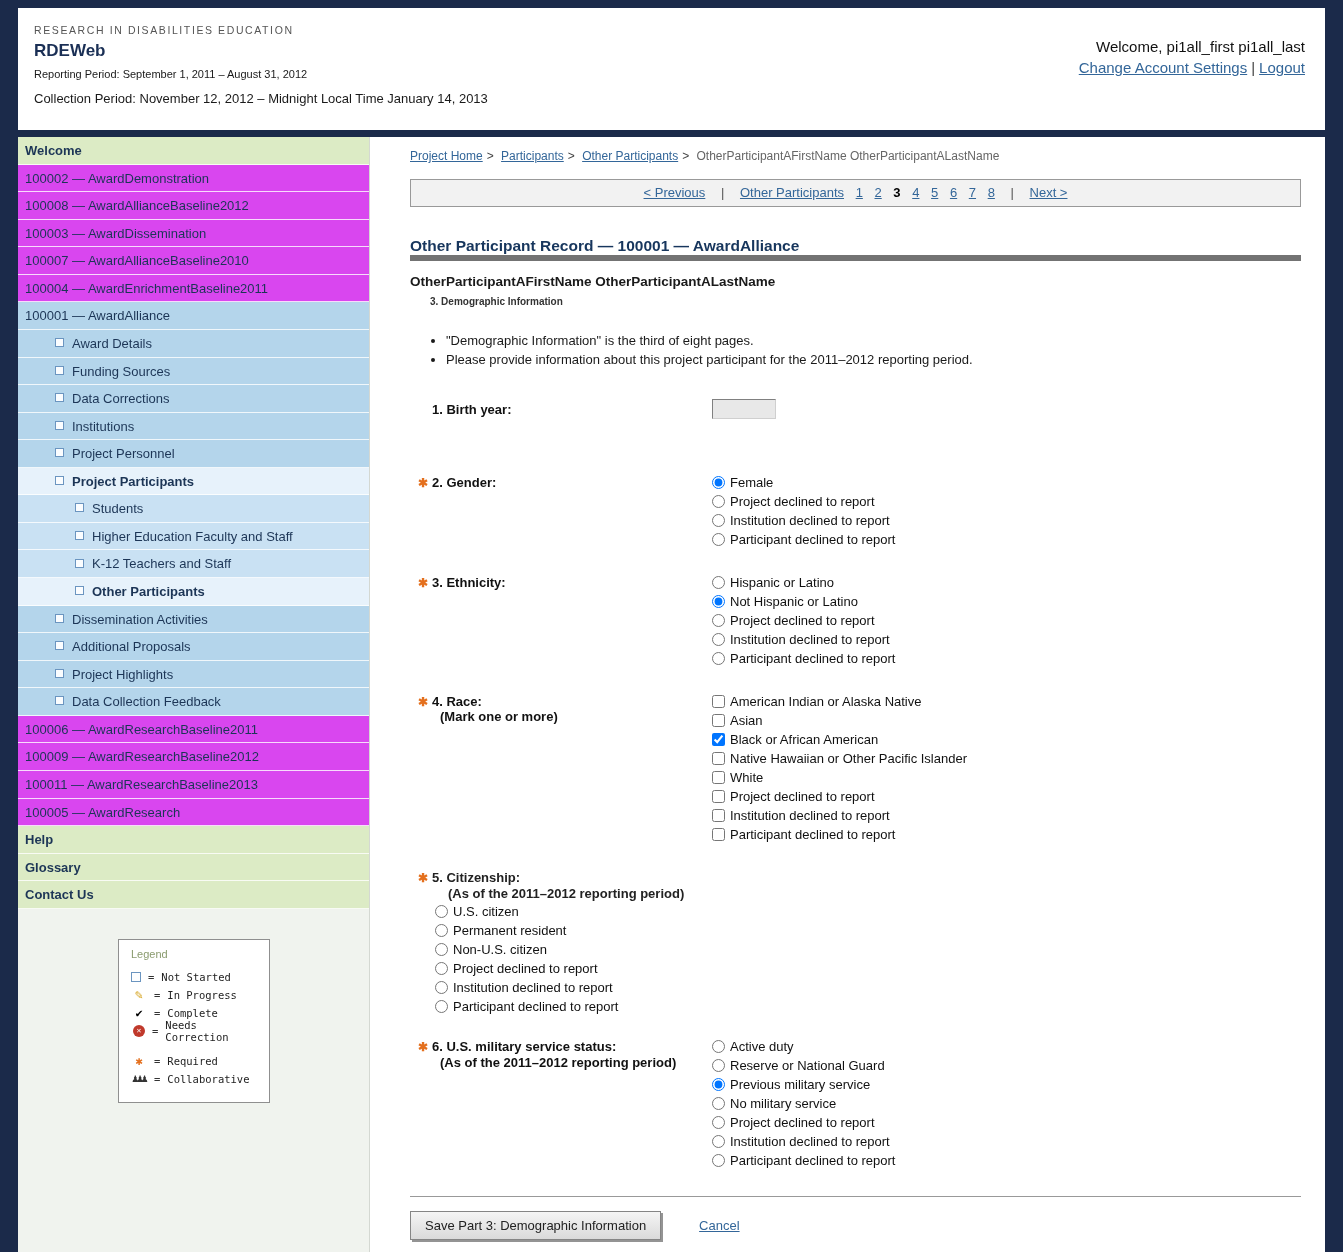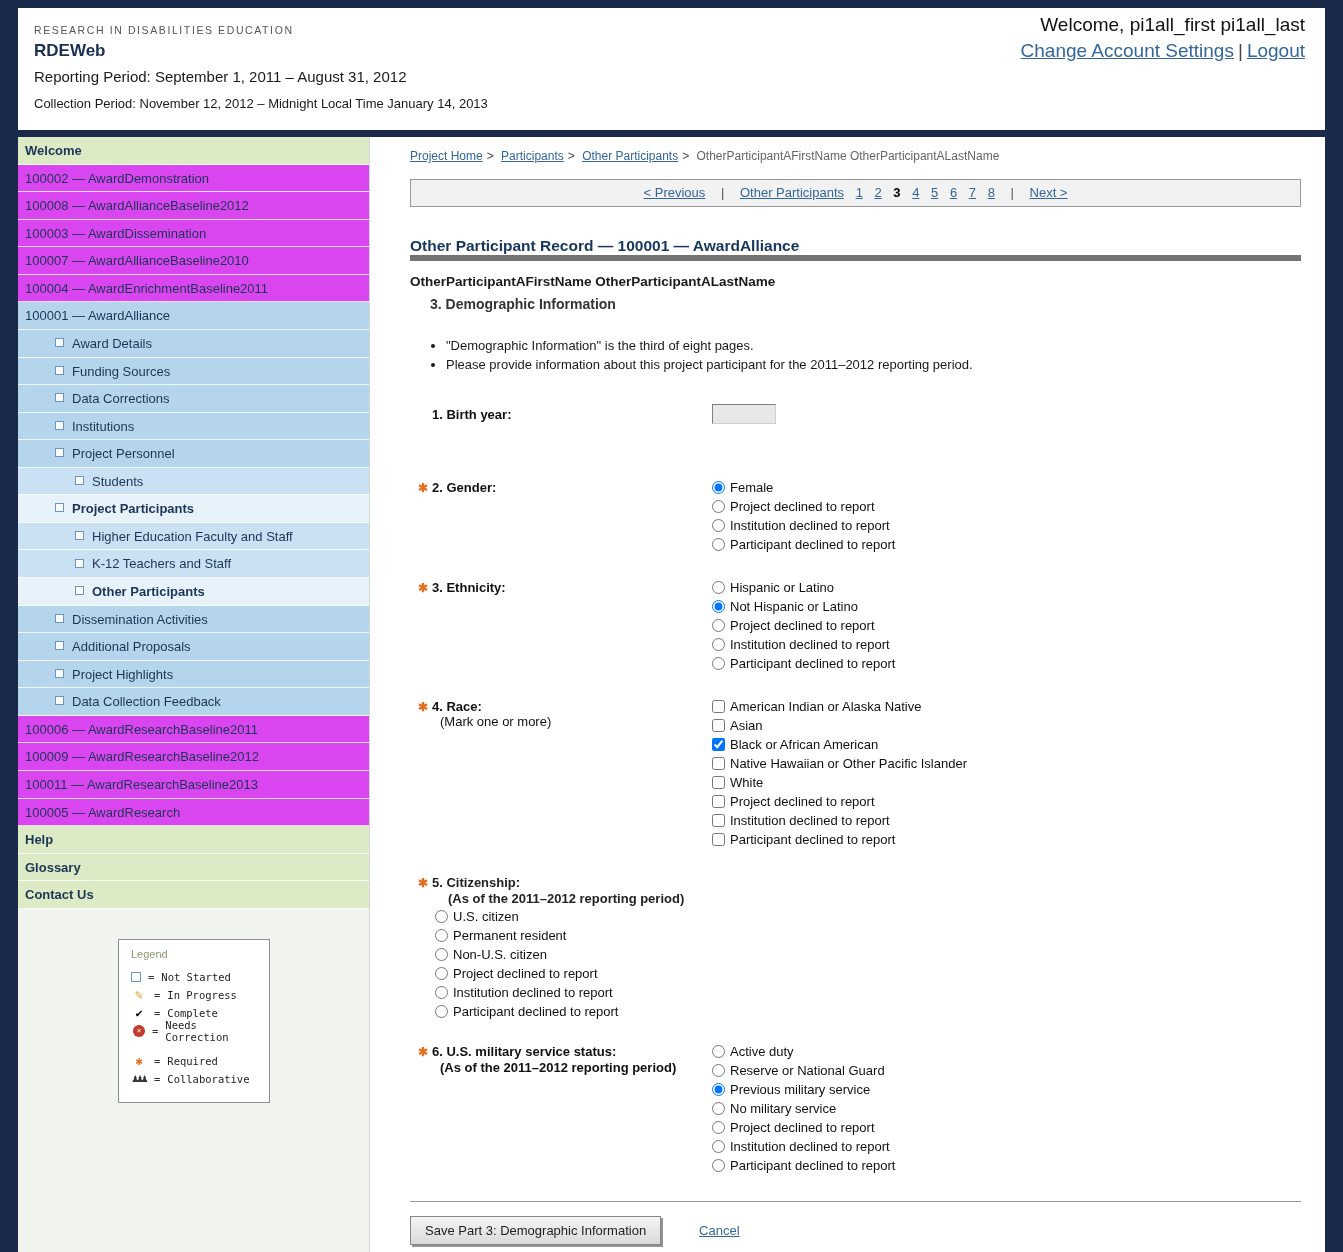--- a/index.html
+++ b/index.html
@@ -6,23 +6,23 @@
   html, body { background: #1b2a4a; }
   body { font-family: "Liberation Sans", sans-serif; color: #222; }
   a { cursor: pointer; }
 
   .page { width: 1307px; margin: 8px auto 14px; background: #fff; min-height: 1230px; }
 
   
   .header { position: relative; padding: 16px 18px 12px 16px; height: 122px; }
   .org-line { font-size: 10.5px; letter-spacing: 1.6px; color: #555; }
   .app-title { font-size: 17px; font-weight: bold; color: #1a2f55; margin-top: 5px; }
-  .reporting { font-size: 15px; color: #1a1a1a; margin-top: 7px; }
+  .reporting { font-size: 11px; color: #1a1a1a; margin-top: 7px; }
   .collection { font-size: 13px; color: #1a1a1a; margin-top: 11px; }
-  .account { position: absolute; top: 6px; right: 20px; text-align: right; font-size: 19px; }
+  .account { position: absolute; top: 30px; right: 20px; text-align: right; font-size: 15px; }
   .account .welcome-user { color: #111; }
   .account-links { margin-top: 4px; }
   .account-links a { color: #336699; text-decoration: underline; }
   .account-links .sep { color: #444; margin: 0 4px; }
 
   .divider-strip { height: 7px; background: #1b2a4a; }
 
   
   .body-row { display: flex; min-height: 1101px; align-items: stretch; }
 
@@ -65,29 +65,29 @@
   .breadcrumb .current { color: #666; }
 
   .pagebar { border: 1px solid #999; background: #f2f2f2; text-align: center; padding: 5px 0 6px; margin-bottom: 30px; font-size: 13px; }
   .pagebar a { color: #336699; text-decoration: underline; margin: 0 4px; }
   .pagebar .bar-sep { color: #555; margin: 0 8px; }
   .pages { display: inline; }
   .pages a.is-current { color: #000; font-weight: bold; text-decoration: none; cursor: default; }
 
   .page-title { font-size: 15.5px; font-weight: bold; color: #17365d; border-bottom: 6px solid #737373; margin-bottom: 13px; }
   .participant-name { font-weight: bold; font-size: 13.5px; color: #1a1a1a; margin-bottom: 7px; }
-  .section-heading { font-weight: bold; font-size: 14px; color: #333; margin-left: 20px; margin-bottom: 26px; }
+  .section-heading { font-weight: bold; font-size: 10px; color: #333; margin-left: 20px; margin-bottom: 26px; }
   .notes { margin: 0 0 32px 36px; color: #1a1a1a; }
   .notes li { margin-bottom: 4px; }
 
   .q-row { display: flex; margin-bottom: 24px; }
   .q-row.birth { margin-bottom: 56px; align-items: center; }
   .q-label { width: 302px; flex: none; padding-left: 8px; font-weight: bold; font-size: 13px; color: #111; }
   .req { display: inline-block; width: 14px; color: #e4701e; font-size: 12px; }
-  .q-sublabel { margin-left: 22px; font-weight: normal; }
+  .q-sublabel { margin-left: 22px; font-weight: bold; }
   .q-control { flex: 1; }
   .option { display: block; margin-bottom: 3px; line-height: 16px; cursor: pointer; color: #111; }
   .option input { margin: 0 5px 0 0; vertical-align: -2px; }
   .birth-input { width: 64px; height: 20px; border: 1px solid; border-color: #808080 #cfcfcf #cfcfcf #808080;
                  background: #e8e8e8; font-family: inherit; font-size: 13px; padding: 0 4px; }
 
   .q-block { margin-bottom: 24px; }
   .q-block .q-head { font-weight: bold; padding-left: 8px; }
   .q-block .q-sub { font-weight: bold; margin: 1px 0 3px 38px; }
   .q-block .q-options { margin-left: 25px; }
@@ -166,26 +166,26 @@
           </div>
 
           <div class="nav-item t-sub">
             <span class="box-icon icon-not-started"></span><span class="nav-label">Institutions</span>
           </div>
 
           <div class="nav-item t-sub">
             <span class="box-icon icon-not-started"></span><span class="nav-label">Project Personnel</span>
           </div>
 
+          <div class="nav-item t-sub-hl">
+            <span class="box-icon icon-not-started"></span><span class="nav-label">Project Participants</span>
+          </div>
+
           <div class="nav-item t-sub2">
             <span class="box-icon icon-not-started"></span><span class="nav-label">Students</span>
-          </div>
-
-          <div class="nav-item t-sub-hl">
-            <span class="box-icon icon-not-started"></span><span class="nav-label">Project Participants</span>
           </div>
 
           <div class="nav-item t-sub2">
             <span class="box-icon icon-not-started"></span><span class="nav-label">Higher Education Faculty and Staff</span>
           </div>
 
           <div class="nav-item t-sub2">
             <span class="box-icon icon-not-started"></span><span class="nav-label">K-12 Teachers and Staff</span>
           </div>
 

